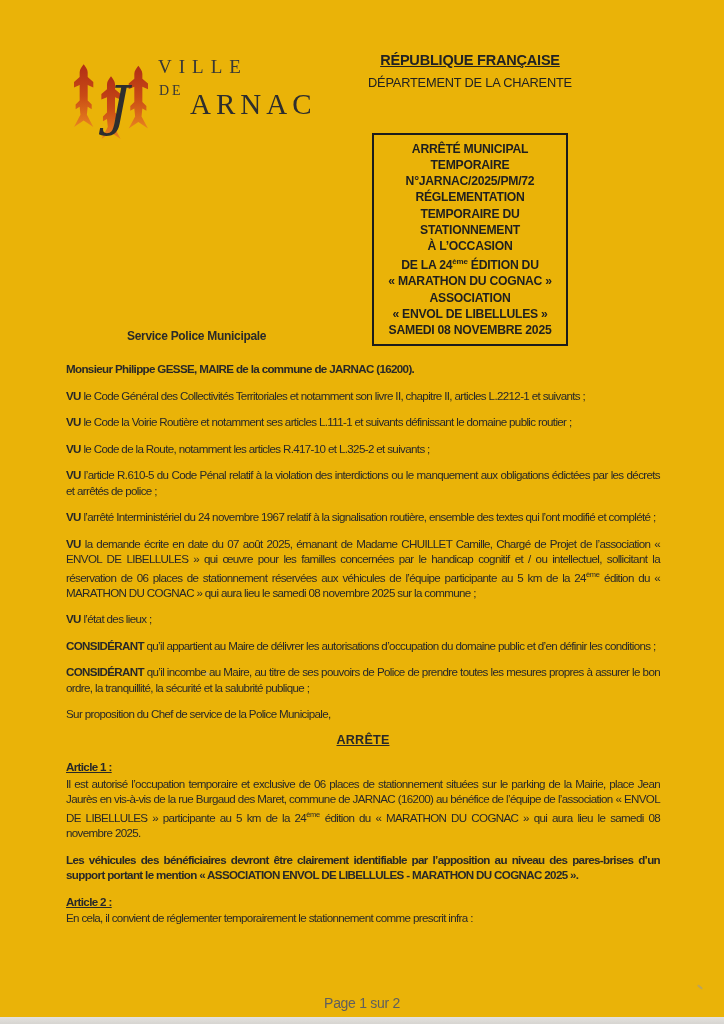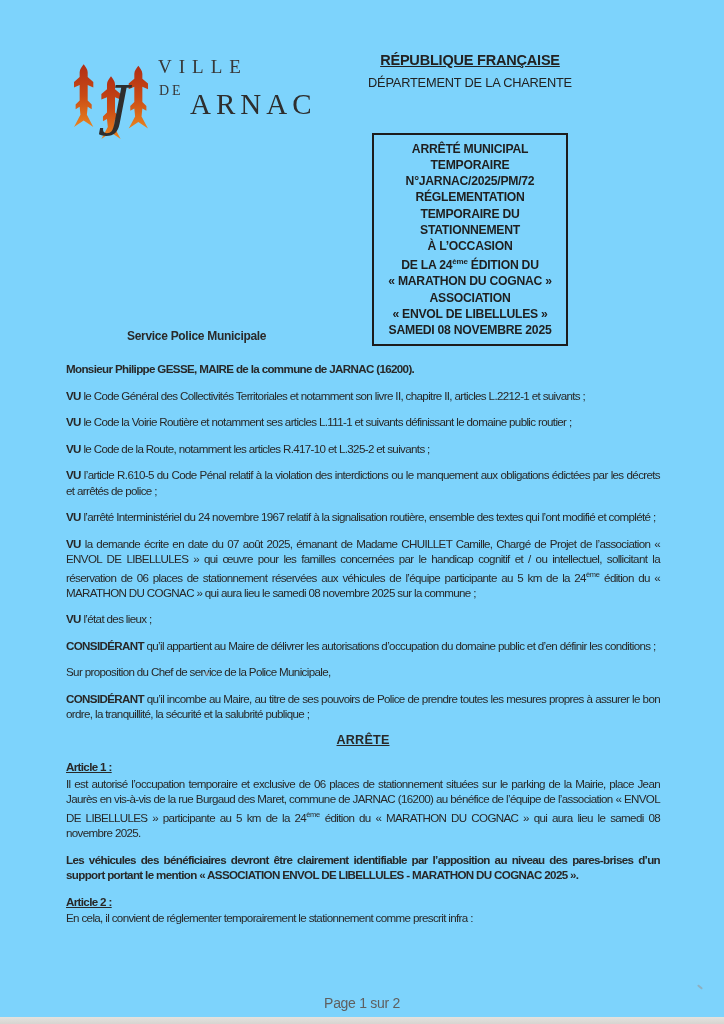--- a/index.html
+++ b/index.html
@@ -1,19 +1,19 @@
 <!DOCTYPE html>
 <html><head>
 <meta charset="utf-8">
 <style>
   * { margin:0; padding:0; box-sizing:border-box; }
   html,body { background:#e9e8e6; }
   .page {
     position:relative; width:724px; height:1024px; margin:0 auto;
-    background:#7dd3fc; overflow:hidden;
+    background:#eab308; overflow:hidden;
     font-family:"Liberation Sans", sans-serif; color:#2a2a2a;
   }
 
   
   .logo-fish { position:absolute; left:70px; top:62px; }
   .logo-ville { position:absolute; left:158px; top:56px; font-family:"Liberation Serif", serif;
     font-size:19px; letter-spacing:7px; color:#383838; }
   .logo-de { position:absolute; left:159px; top:83px; font-family:"Liberation Serif", serif;
     font-size:14px; letter-spacing:3px; color:#383838; }
   .logo-j { position:absolute; left:108px; top:80px; font-family:"DejaVu Serif", serif;
@@ -126,23 +126,23 @@
     <p><span class="b">VU</span> <span>l’article R.610-5 du Code Pénal relatif à la violation des interdictions ou le manquement aux obligations édictées par les décrets et arrêtés de police ;</span></p>
 
     <p><span class="b">VU</span> <span>l’arrêté Interministériel du 24 novembre 1967 relatif à la signalisation routière, ensemble des textes qui l’ont modifié et complété ;</span></p>
 
     <p><span class="b">VU</span> <span>la demande écrite en date du 07 août 2025, émanant de Madame CHUILLET Camille, Chargé de Projet de l’association « ENVOL DE LIBELLULES » qui œuvre pour les familles concernées par le handicap cognitif et / ou intellectuel, sollicitant la réservation de 06 places de stationnement réservées aux véhicules de l’équipe participante au 5 km de la 24</span><sup>ème</sup><span> édition du « MARATHON DU COGNAC » qui aura lieu le samedi 08 novembre 2025 sur la commune ;</span></p>
 
     <p><span class="b">VU</span> <span>l’état des lieux ;</span></p>
 
     <p class="mt8"><span class="b">CONSIDÉRANT</span> <span>qu’il appartient au Maire de délivrer les autorisations d’occupation du domaine public et d’en définir les conditions ;</span></p>
 
+    <p><span class="b">CONSIDÉRANT</span> <span>qu’il incombe au Maire, au titre de ses pouvoirs de Police de prendre toutes les mesures propres à assurer le bon ordre, la tranquillité, la sécurité et la salubrité publique ;</span></p>
+
     <p>Sur proposition du Chef de service de la Police Municipale,</p>
-
-    <p><span class="b">CONSIDÉRANT</span> <span>qu’il incombe au Maire, au titre de ses pouvoirs de Police de prendre toutes les mesures propres à assurer le bon ordre, la tranquillité, la sécurité et la salubrité publique ;</span></p>
 
     <p class="arrete-head"><span class="u">ARRÊTE</span></p>
 
     <p class="art-head"><span class="b u">Article 1 :</span></p>
     <p><span>Il est autorisé l’occupation temporaire et exclusive de 06 places de stationnement situées sur le parking de la Mairie, place Jean Jaurès en vis-à-vis de la rue Burgaud des Maret, commune de JARNAC (16200) au bénéfice de l’équipe de l’association « ENVOL DE LIBELLULES » participante au 5 km de la 24</span><sup>ème</sup><span> édition du « MARATHON DU COGNAC » qui aura lieu le samedi 08 novembre 2025.</span></p>
 
     <p class="b">Les véhicules des bénéficiaires devront être clairement identifiable par l’apposition au niveau des pares-brises d’un support portant le mention « ASSOCIATION ENVOL DE LIBELLULES - MARATHON DU COGNAC 2025 ».</p>
 
     <p class="art-head"><span class="b u">Article 2 :</span></p>
     <p>En cela, il convient de réglementer temporairement le stationnement comme prescrit infra :</p>

